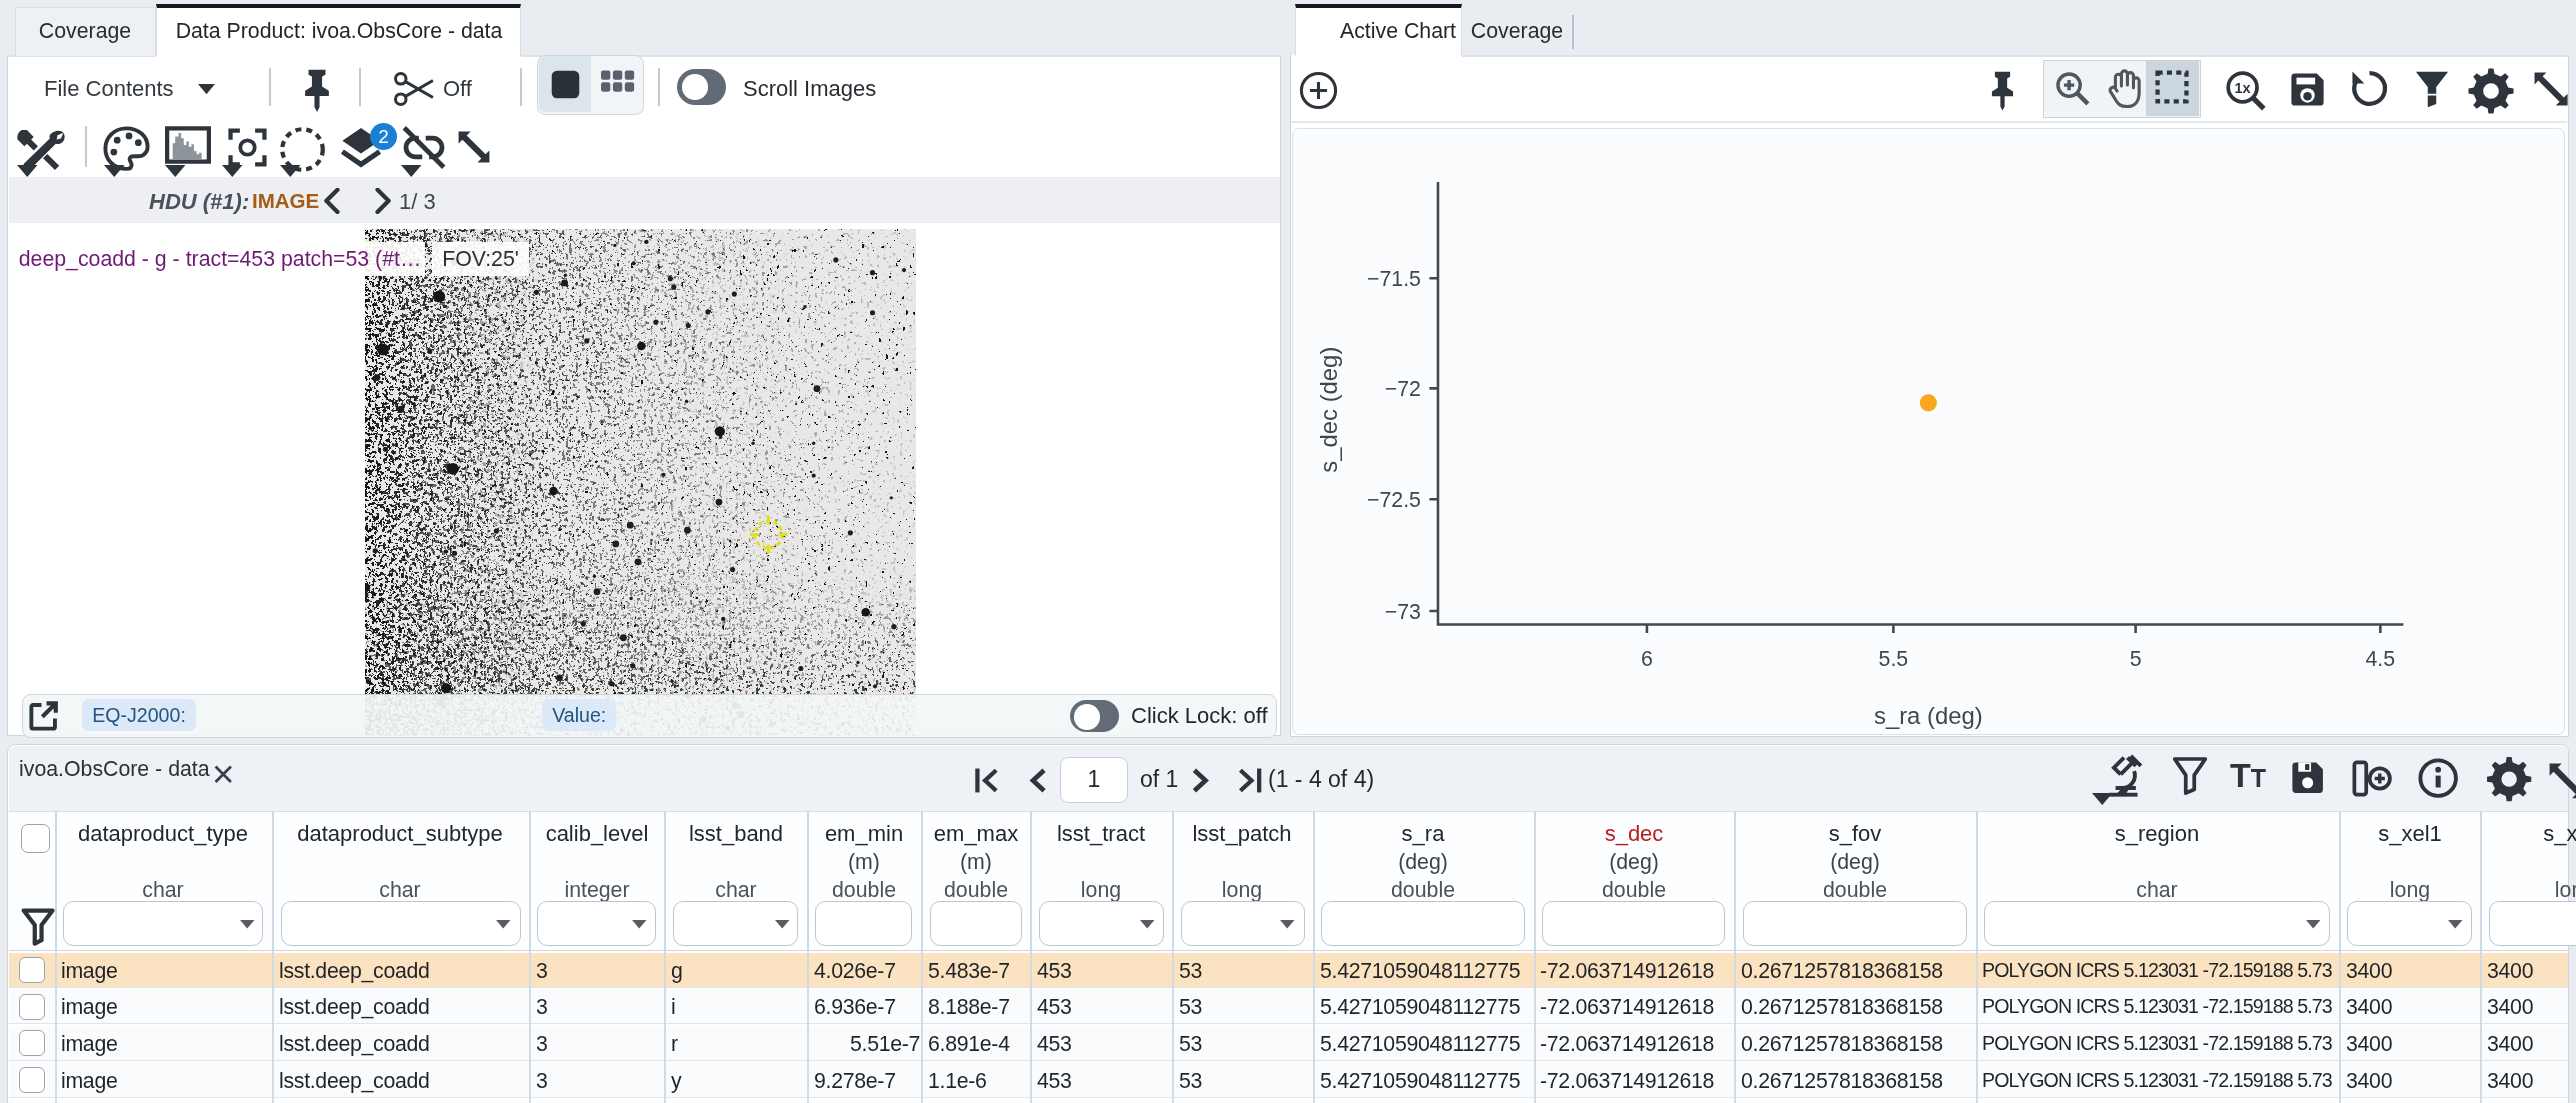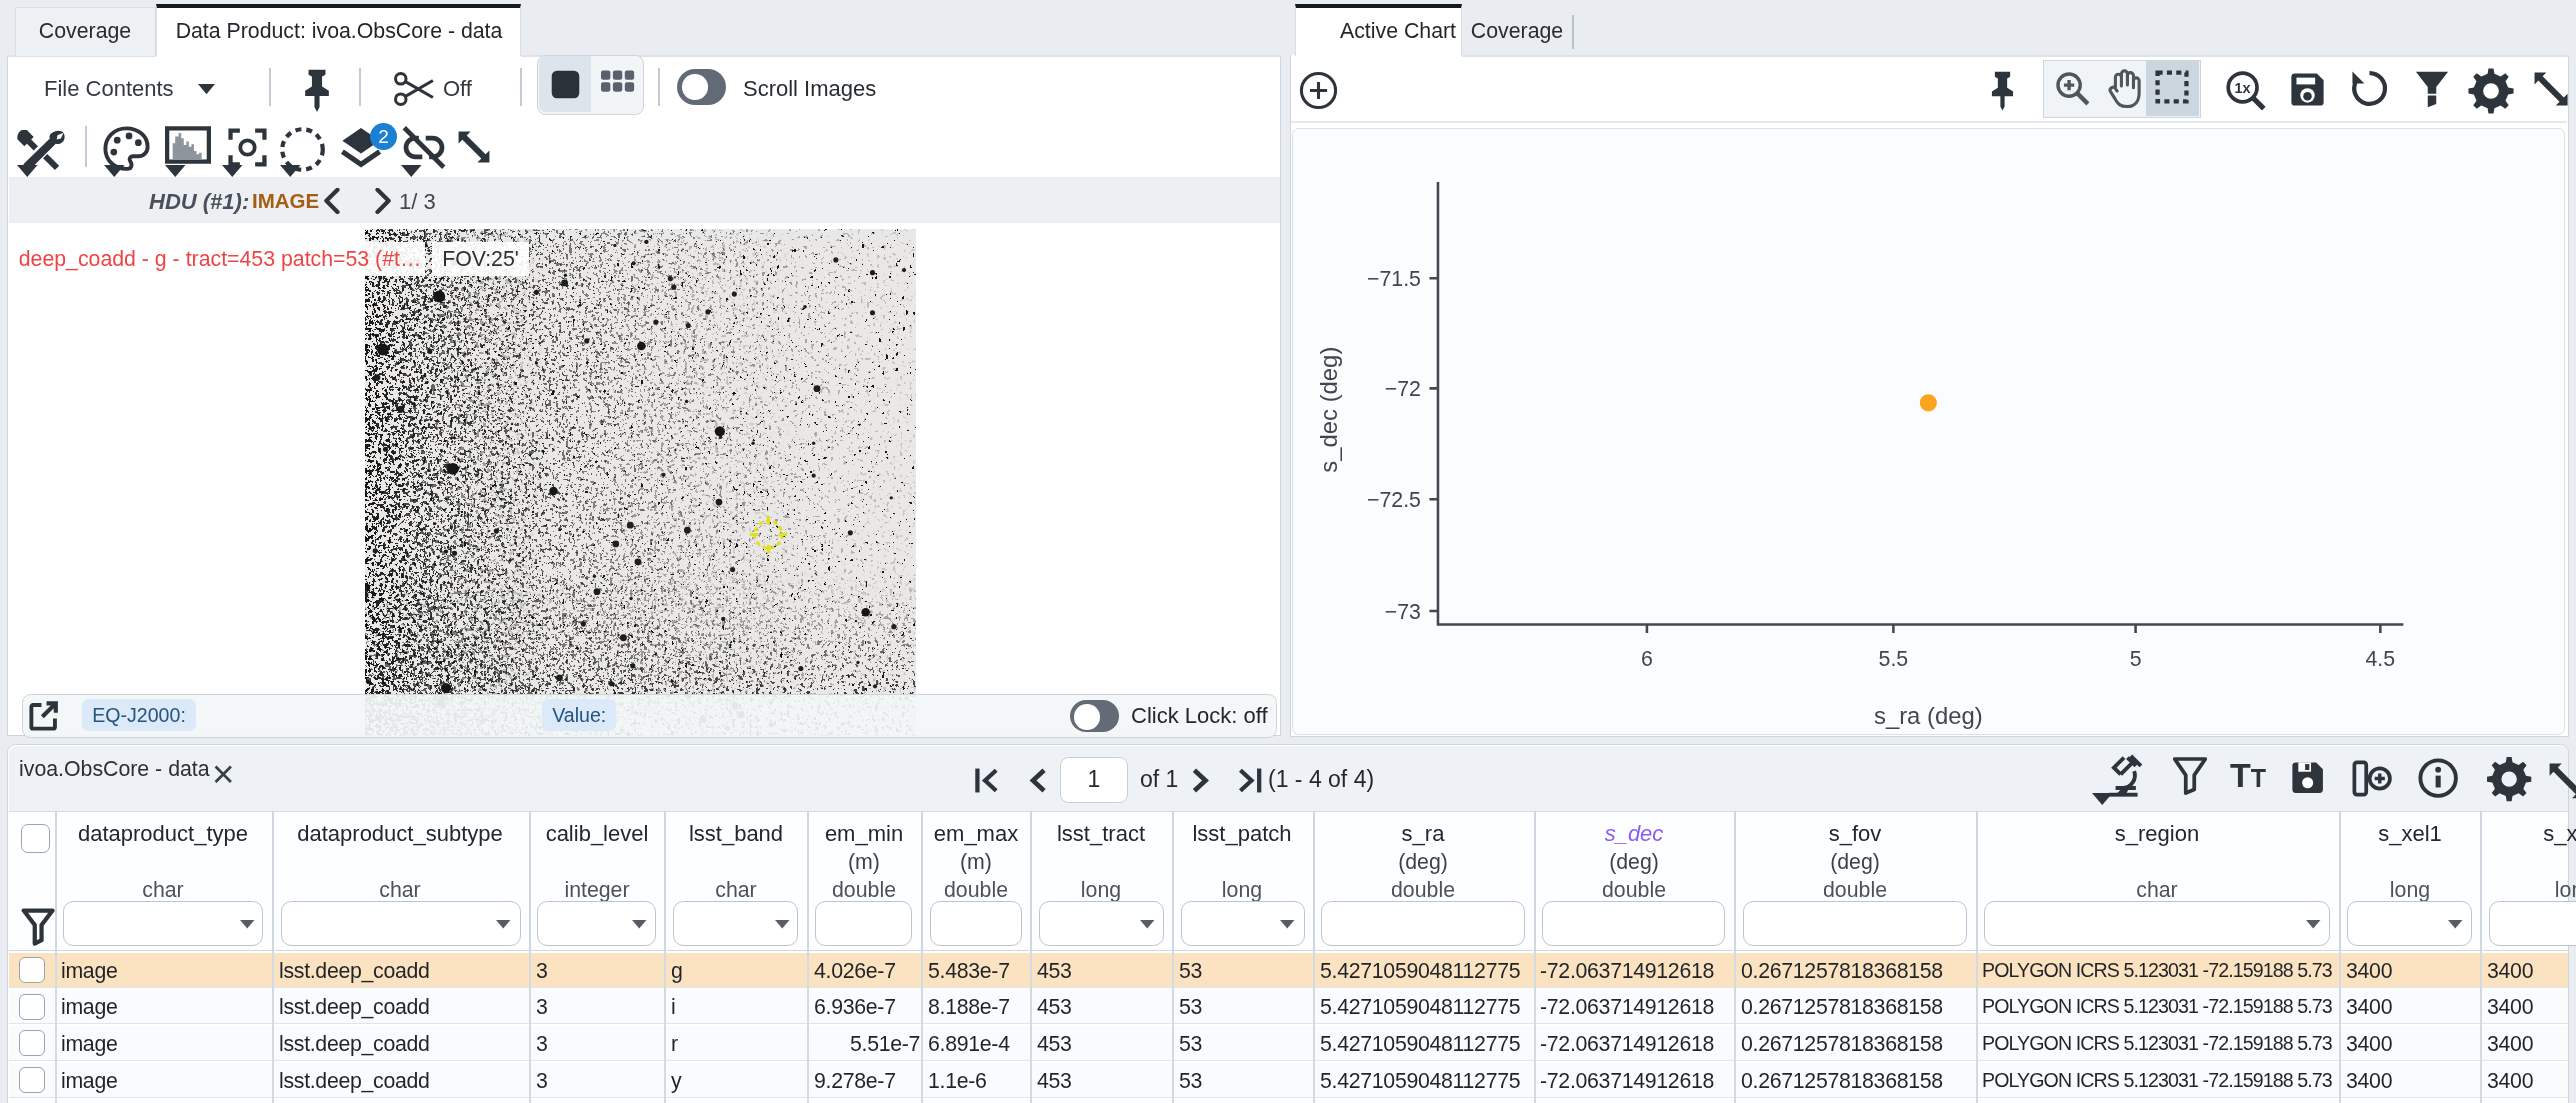--- a/index.html
+++ b/index.html
@@ -309,21 +309,21 @@
       <circle cx="476" cy="555" r="2.5" fill="#202020"></circle>
       <circle cx="529" cy="187" r="3" fill="#202020"></circle>
       <circle cx="431" cy="399" r="3" fill="#202020"></circle>
       <circle cx="453" cy="552" r="2" fill="#202020"></circle>
       <circle cx="294" cy="369" r="4" fill="#202020"></circle>
 <g stroke="#e3df1e" stroke-width="3.5" fill="none">
 <circle cx="473" cy="358" r="16" stroke-dasharray="5 4"></circle>
 <path d="M473 336 v10 M473 370 v10 M451 358 h10 M485 358 h10"></path>
 </g>
 </svg>
-<div style="position:absolute;left:10.2px;top:242px;width:415px;height:34px;background:rgba(255,255,255,0.92);color:#ef4444;font-size:21.3px;line-height:34px;padding:0 8.5px;white-space:nowrap;overflow:hidden;text-align:center;">deep_coadd - g - tract=453 patch=53 (#t…</div>
+<div style="position:absolute;left:10.2px;top:242px;width:415px;height:34px;background:rgba(255,255,255,0.92);color:#701a75;font-size:21.3px;line-height:34px;padding:0 8.5px;white-space:nowrap;overflow:hidden;text-align:center;">deep_coadd - g - tract=453 patch=53 (#t…</div>
 <div style="position:absolute;left:432px;top:242px;height:34px;background:rgba(255,255,255,0.92);color:#2b3036;font-size:21.3px;line-height:34px;padding:0 10.2px;white-space:nowrap;">FOV:25'</div>
 <div style="position:absolute;left:22px;top:694px;width:1255px;height:44px;background:rgba(243,246,248,0.93);border:1.7px solid #ccd4dc;border-radius:8.5px;"></div>
 <svg style="position:absolute;left:28px;top:699px;" width="32" height="34" viewBox="0 0 38 40">
 <g fill="none" stroke="#2e343b" stroke-width="4.6">
 <path d="M16 7 H6 a2 2 0 0 0 -2 2 v24 a2 2 0 0 0 2 2 h24 a2 2 0 0 0 2 -2 V23"></path>
 <path d="M22 5 h11 v11 M33 5 L17 21" stroke-width="5"></path>
 </g>
     </svg>
 <div style="position:absolute;left:82px;top:699px;height:32px;background:#dce9f8;border-radius:6.8px;color:#24557f;font-size:19.6px;line-height:32px;padding:0 10.2px;">EQ-J2000:</div>
 <div style="position:absolute;left:542px;top:699px;height:32px;background:#dce9f8;border-radius:6.8px;color:#24557f;font-size:19.6px;line-height:32px;padding:0 10.2px;">Value:</div>
@@ -528,21 +528,21 @@
 <div style="position:absolute;left:1242px;top:821px;transform:translateX(-50%);font-size:22px;color:#22272c;font-weight:400;white-space:nowrap;">lsst_patch</div>
 <div style="position:absolute;left:1242px;top:878px;transform:translateX(-50%);font-size:21.3px;color:#4a525a;font-weight:400;white-space:nowrap;">long</div>
 <div style="position:absolute;left:1181px;top:901px;width:124px;height:45px;background:#fff;border:1.7px solid #b9c5d1;border-radius:10.2px;"></div>
 <svg style="position:absolute;left:1280px;top:920px;" width="14.5" height="8.5" viewBox="0 0 17 10">
       <path d="M0 0 L17 0 L8.5 10 Z" fill="#565d65"></path>
     </svg>
 <div style="position:absolute;left:1423px;top:821px;transform:translateX(-50%);font-size:22px;color:#22272c;font-weight:400;white-space:nowrap;">s_ra</div>
 <div style="position:absolute;left:1423px;top:850px;transform:translateX(-50%);font-size:21.3px;color:#3c434a;font-weight:400;white-space:nowrap;">(deg)</div>
 <div style="position:absolute;left:1423px;top:878px;transform:translateX(-50%);font-size:21.3px;color:#4a525a;font-weight:400;white-space:nowrap;">double</div>
 <div style="position:absolute;left:1321px;top:901px;width:204px;height:45px;background:#fff;border:1.7px solid #b9c5d1;border-radius:10.2px;"></div>
-<div style="position:absolute;left:1634px;top:821px;transform:translateX(-50%);font-size:22px;color:#8b5cf6;font-weight:400;white-space:nowrap;font-style:italic;">s_dec</div>
+<div style="position:absolute;left:1634px;top:821px;transform:translateX(-50%);font-size:22px;color:#b91c1c;font-weight:400;white-space:nowrap;">s_dec</div>
 <div style="position:absolute;left:1634px;top:850px;transform:translateX(-50%);font-size:21.3px;color:#3c434a;font-weight:400;white-space:nowrap;">(deg)</div>
 <div style="position:absolute;left:1634px;top:878px;transform:translateX(-50%);font-size:21.3px;color:#4a525a;font-weight:400;white-space:nowrap;">double</div>
 <div style="position:absolute;left:1542px;top:901px;width:183px;height:45px;background:#fff;border:1.7px solid #b9c5d1;border-radius:10.2px;"></div>
 <div style="position:absolute;left:1855px;top:821px;transform:translateX(-50%);font-size:22px;color:#22272c;font-weight:400;white-space:nowrap;">s_fov</div>
 <div style="position:absolute;left:1855px;top:850px;transform:translateX(-50%);font-size:21.3px;color:#3c434a;font-weight:400;white-space:nowrap;">(deg)</div>
 <div style="position:absolute;left:1855px;top:878px;transform:translateX(-50%);font-size:21.3px;color:#4a525a;font-weight:400;white-space:nowrap;">double</div>
 <div style="position:absolute;left:1743px;top:901px;width:224px;height:45px;background:#fff;border:1.7px solid #b9c5d1;border-radius:10.2px;"></div>
 <div style="position:absolute;left:2157px;top:821px;transform:translateX(-50%);font-size:22px;color:#22272c;font-weight:400;white-space:nowrap;">s_region</div>
 <div style="position:absolute;left:2157px;top:878px;transform:translateX(-50%);font-size:21.3px;color:#4a525a;font-weight:400;white-space:nowrap;">char</div>
 <div style="position:absolute;left:1984px;top:901px;width:346px;height:45px;background:#fff;border:1.7px solid #b9c5d1;border-radius:10.2px;"></div>

